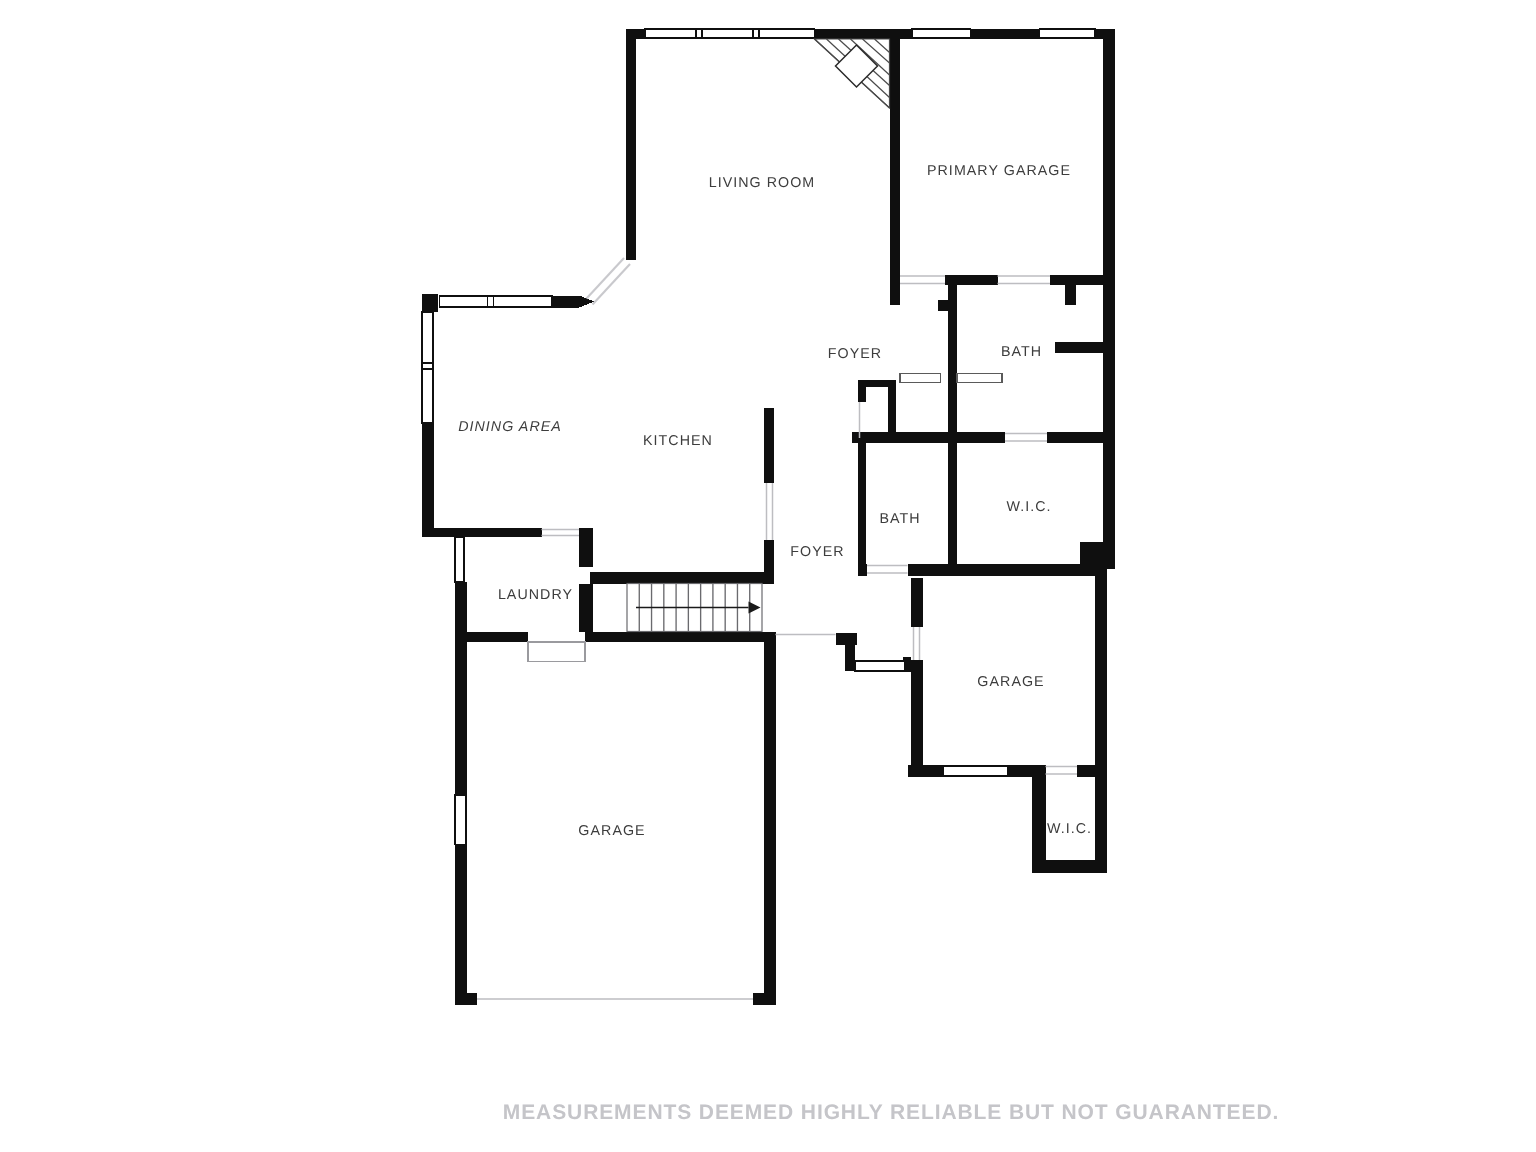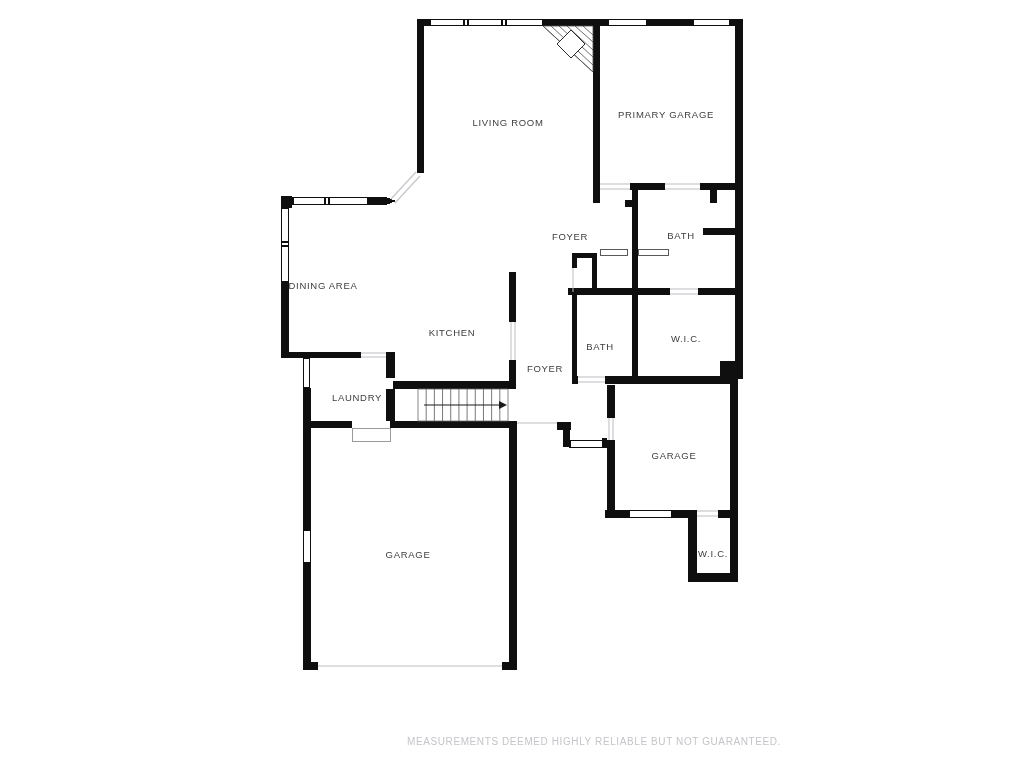--- a/index.html
+++ b/index.html
@@ -9,22 +9,22 @@
   }
   .plan-svg{position:absolute;left:0;top:0;}
   #room-labels{position:absolute;left:0;top:0;width:100%;height:100%;pointer-events:none;}
   .room-label{
     position:absolute;transform:translate(-50%,-50%);
     font-size:9.5px;letter-spacing:0.7px;color:var(--label,#3d3d3d);
     white-space:nowrap;font-weight:400;
   }
   .disclaimer{
     position:absolute;left:594px;top:741px;transform:translate(-50%,-50%);
-    font-size:10px;letter-spacing:0.6px;color:var(--disclaimer,#c5c5c9);
-    white-space:nowrap;font-weight:400;
+    font-size:14px;letter-spacing:0.6px;color:var(--disclaimer,#c5c5c9);
+    white-space:nowrap;font-weight:700;
   }
 </style>
 </head>
 <body>
 
 <div class="canvas">
 
   <svg class="plan-svg" width="1024" height="768" viewBox="0 0 1024 768">
 
     <g fill="#0f0f0f" stroke="none" shape-rendering="crispEdges">
@@ -201,22 +201,22 @@
       </g>
       <polygon points="571,30 585,44 571,58 557,44" fill="#ffffff" stroke="#2a2a2a" stroke-width="1"></polygon>
     </g>
   </svg>
 
   <div id="room-labels">
       <div class="room-label" style="left: 508px; top: 122px;">LIVING ROOM</div>
       <div class="room-label" style="left: 666px; top: 114px;">PRIMARY GARAGE</div>
       <div class="room-label" style="left: 570px; top: 236px;">FOYER</div>
       <div class="room-label" style="left: 681px; top: 235px;">BATH</div>
-      <div class="room-label" style="left: 323px; top: 285px;">DINING AREA</div>
-      <div class="room-label" style="left: 452px; top: 294px; margin-top: 38px;">KITCHEN</div>
+      <div class="room-label" style="left: 340px; top: 285px; font-style: italic;">DINING AREA</div>
+      <div class="room-label" style="left: 452px; top: 294px;">KITCHEN</div>
       <div class="room-label" style="left: 600px; top: 346px;">BATH</div>
       <div class="room-label" style="left: 686px; top: 338px;">W.I.C.</div>
       <div class="room-label" style="left: 545px; top: 368px;">FOYER</div>
       <div class="room-label" style="left: 349px; top: 397px; padding-left: 16px;">LAUNDRY</div>
       <div class="room-label" style="left: 674px; top: 455px;">GARAGE</div>
       <div class="room-label" style="left: 408px; top: 554px; text-align: right;">GARAGE</div>
       <div class="room-label" style="left: 713px; top: 553px;">W.I.C.</div>
     </div>
 
   <div class="disclaimer">MEASUREMENTS DEEMED HIGHLY RELIABLE BUT NOT GUARANTEED.</div>

